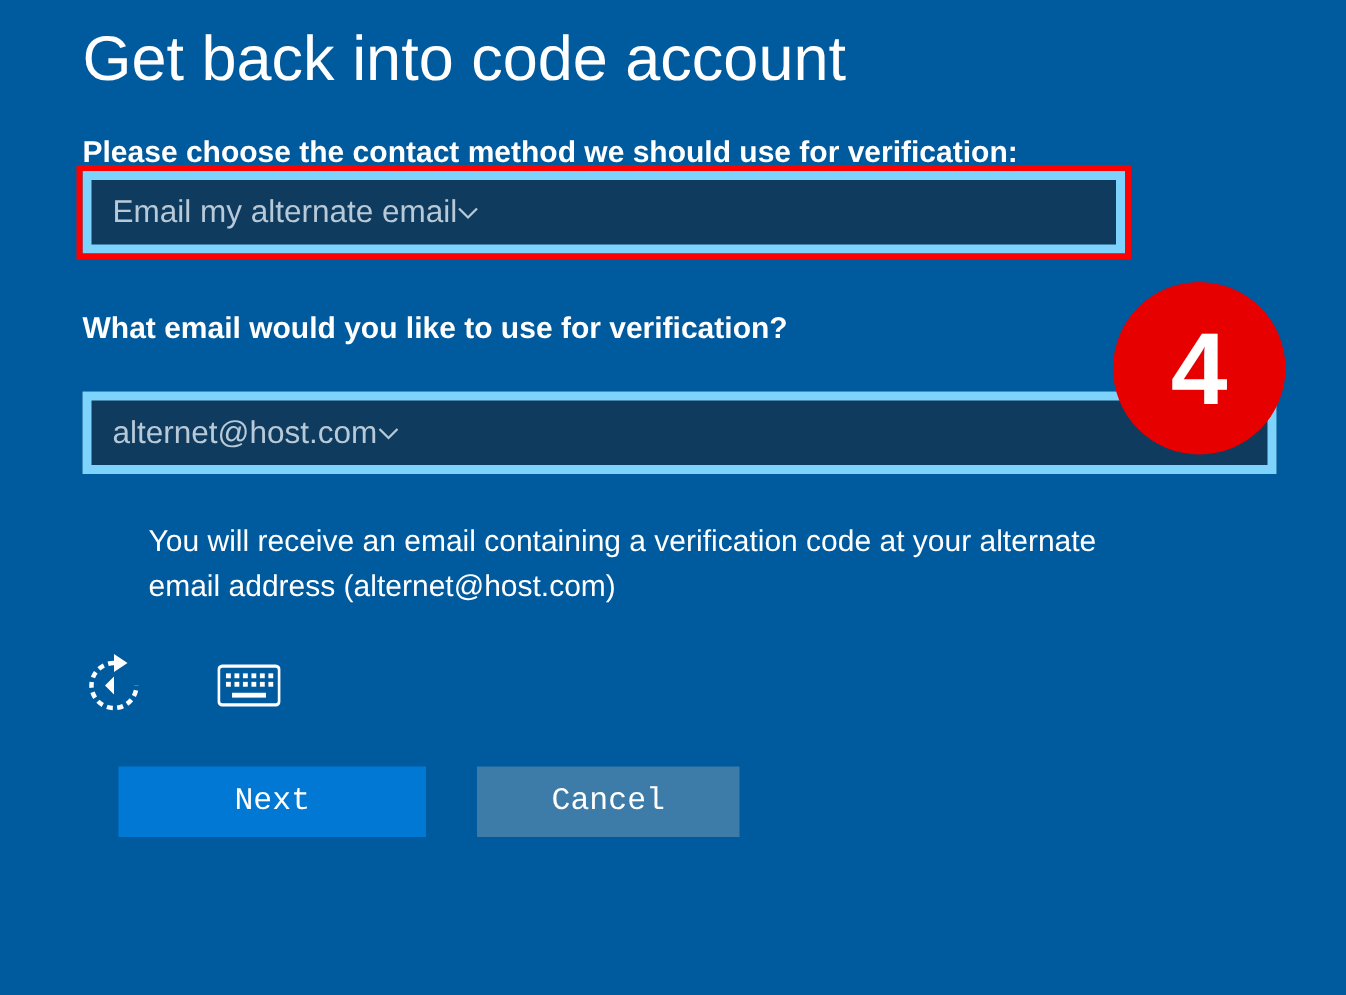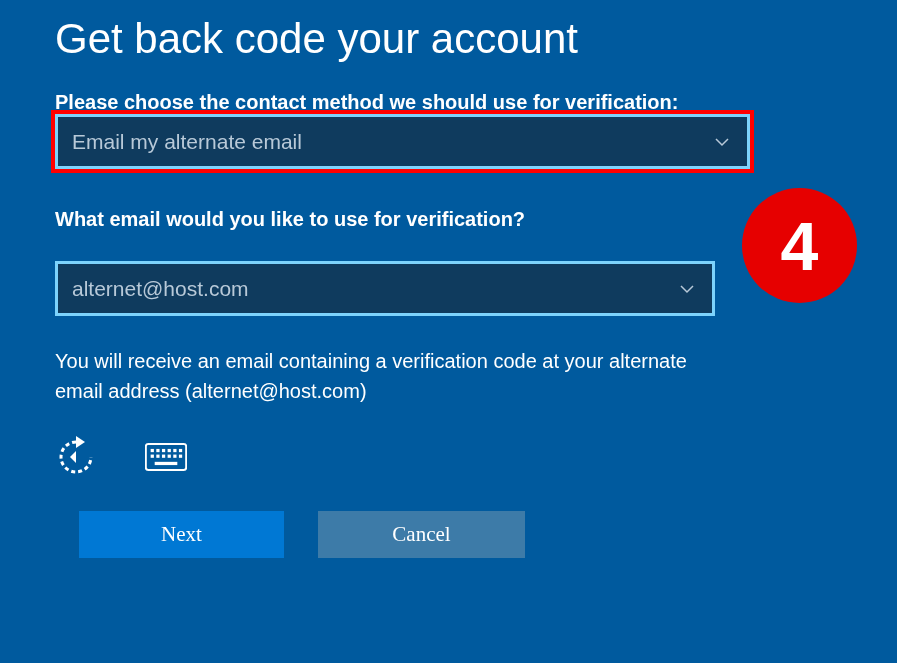--- a/index.html
+++ b/index.html
@@ -27,51 +27,52 @@
       font-weight: 600;
     }
     .label-text-2 {
       font-size: 20px;
       font-weight: 600;
       margin-top: 39px;
       margin-bottom: 30px;
     }
     .dropdown {
       background-color: #0f3b5e;
-      border: 3px solid #7dd3fc;
+      border: 6px solid #7dd3fc;
       height: 55px;
       display: flex;
       align-items: center;
-      justify-content: space-between;
+      justify-content: flex-start;
       padding: 0 18px 0 14px;
       cursor: pointer;
       position: relative;
     }
     .dropdown-highlighted {
       width: 695px;
       outline: 4px solid #ff0000;
     }
     .dropdown-normal {
-      width: 660px;
+      width: 796px;
     }
     .dropdown-text {
       font-size: 21px;
       color: #b8c9d8;
       font-weight: 400;
     }
     .chevron {
       width: 14px;
       height: 14px;
     }
     .info-text {
       font-size: 20px;
       font-weight: 400;
       margin-top: 30px;
       line-height: 1.5;
       max-width: 660px;
+      margin-left: 44px;
     }
     .icon-row {
       display: flex;
       gap: 48px;
       margin-top: 30px;
       align-items: center;
     }
     .icon-refresh, .icon-keyboard {
       width: 42px;
       height: 42px;
@@ -83,29 +84,29 @@
       margin-top: 33px;
       margin-left: 24px;
     }
     .btn {
       height: 47px;
       border: none;
       font-size: 21px;
       font-weight: 400;
       color: #ffffff;
       cursor: pointer;
-      font-family: Liberation Serif, serif;
+      font-family: Liberation Mono, monospace;
     }
     .btn-primary {
       background-color: #0078d4;
       width: 205px;
     }
     .btn-secondary {
       background-color: #3d7ba8;
-      width: 207px;
+      width: 175px;
     }
     .step-badge {
       position: absolute;
       top: 188px;
       right: 40px;
       width: 115px;
       height: 115px;
       border-radius: 50%;
       background-color: #e60000;
       display: flex;
@@ -115,21 +116,21 @@
     .step-badge-number {
       font-size: 68px;
       font-weight: 700;
       color: #ffffff;
       line-height: 1;
     }
   </style>
 </head>
 <body>
 
-<h1 class="page-title">Get back code your account</h1>
+<h1 class="page-title">Get back into code account</h1>
 
 <div class="label-text">Please choose the contact method we should use for verification:</div>
 
 <div class="dropdown dropdown-highlighted">
   <span class="dropdown-text">Email my alternate email</span>
   <svg class="chevron" viewBox="0 0 14 14">
     <path d="M1 4 L7 10 L13 4" stroke="#b8c9d8" stroke-width="1.5" fill="none"></path>
   </svg>
 </div>
 

